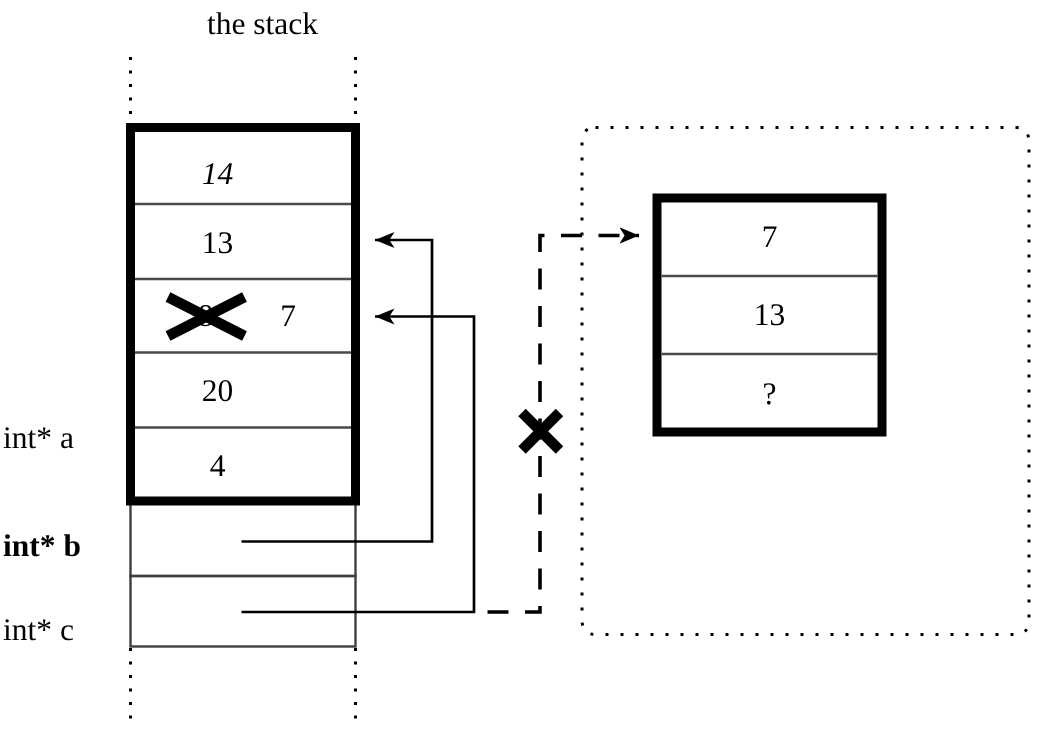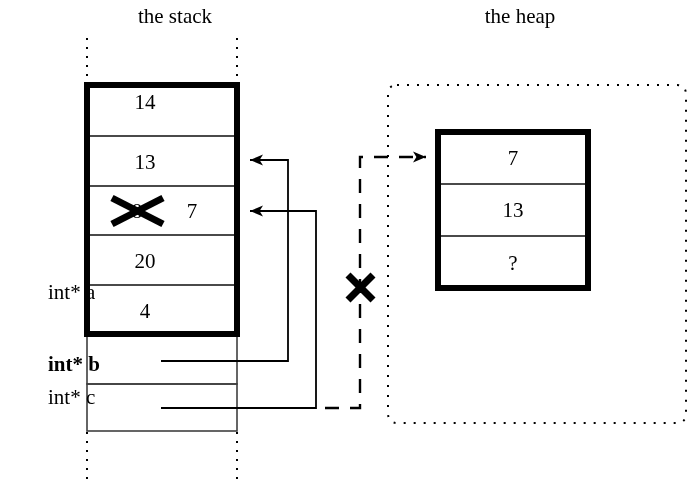--- a/index.html
+++ b/index.html
@@ -17,21 +17,21 @@
     position:absolute;
     font-family:"Liberation Serif","DejaVu Serif",serif;
     color:#000;
     white-space:nowrap;
     line-height:1;
   }
   .title{font-size:21px;}
   .cell-val{font-size:21px;}
   .ptr-lbl{font-size:21px;}
   .center{transform:translate(-50%,-50%);}
-  .midleft{transform:translate(0,-50%);margin-left:46px;}
+  .midleft{transform:translate(0,-50%);}
 </style>
 </head>
 <body>
 
 <div id="canvas">
 
   <svg viewBox="0 0 692 489" xmlns="http://www.w3.org/2000/svg">
     <defs>
       <marker id="arrowL" markerWidth="14" markerHeight="12" refX="13" refY="6" orient="auto" markerUnits="userSpaceOnUse">
         <path d="M13,6 L0,0.6 L3.4,6 L0,11.4 Z" fill="#000"></path>
@@ -92,30 +92,29 @@
       <line x1="373" y1="275" x2="348" y2="300"></line>
     </g>
 
     <g stroke="#000" stroke-width="7" stroke-linecap="butt">
       <line x1="112" y1="198" x2="163" y2="224"></line>
       <line x1="163" y1="198" x2="112" y2="224"></line>
     </g>
   </svg>
 
   <div class="lbl title center" style="left:175px;top:16px;">the stack</div>
-  <div class="lbl title center" style="left:520px;top:16px;">the heap</div>
 
-  <div class="lbl cell-val center" style="left:145px;top:102px;">14</div>
+  <div class="lbl cell-val center" style="left:145px;top:116px;font-style:italic;">14</div>
   <div class="lbl cell-val center" style="left:145px;top:162px;">13</div>
   <div class="lbl cell-val center" style="left:137px;top:211px;">8</div>
   <div class="lbl cell-val center" style="left:192px;top:211px;">7</div>
   <div class="lbl cell-val center" style="left:145px;top:261px;">20</div>
   <div class="lbl cell-val center" style="left:145px;top:311px;">4</div>
 
   <div class="lbl ptr-lbl midleft" style="left:2px;top:292px;">int* a</div>
   <div class="lbl ptr-lbl midleft" style="left:2px;top:364px;font-weight:bold;">int* b</div>
-  <div class="lbl ptr-lbl midleft" style="left:2px;top:397px;">int* c</div>
+  <div class="lbl ptr-lbl midleft" style="left:2px;top:420px;">int* c</div>
 
   <div class="lbl cell-val center" style="left:513px;top:158px;">7</div>
   <div class="lbl cell-val center" style="left:513px;top:210px;">13</div>
   <div class="lbl cell-val center" style="left:513px;top:263px;">?</div>
 
 </div>
 
 </body></html>

